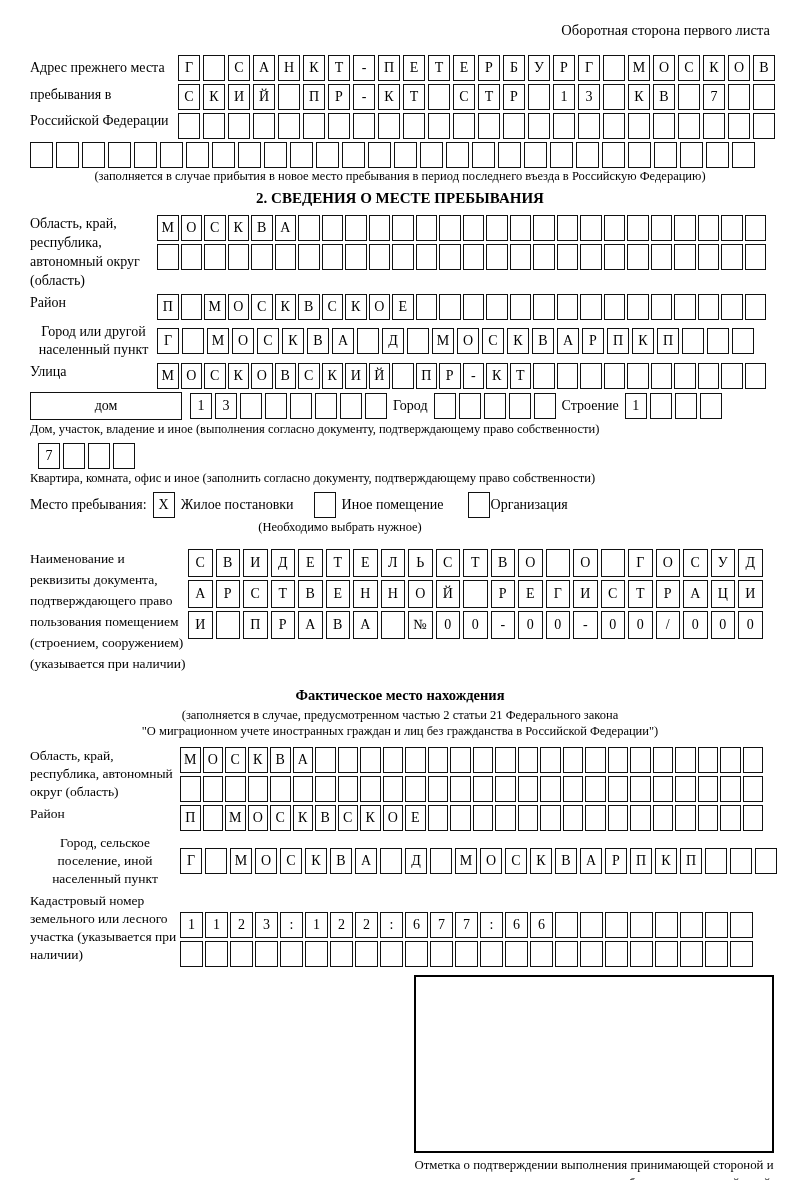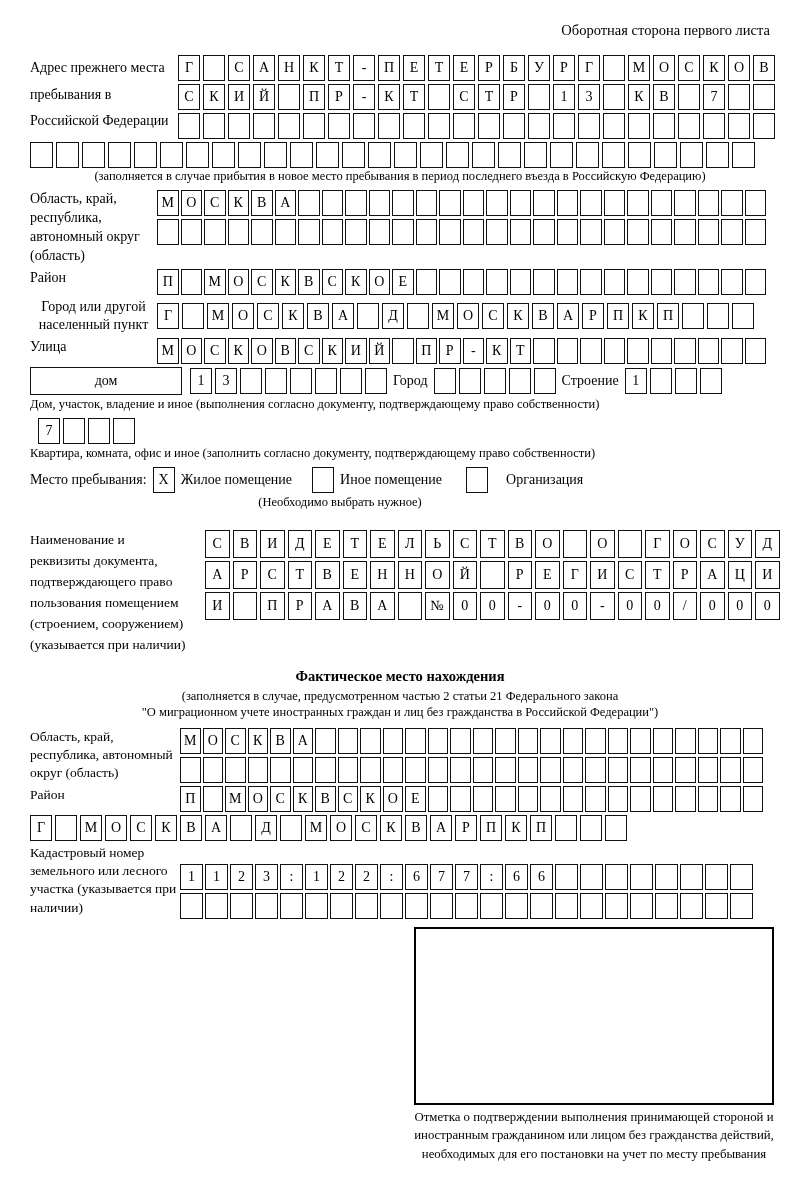--- a/index.html
+++ b/index.html
@@ -29,21 +29,21 @@
   .note.center{text-align:center;}
   .sect-title{text-align:center;font-weight:bold;font-size:15px;margin:6px 0 8px 0;}
   .bigbox{box-sizing:border-box;border:1.6px solid #111;height:28px;display:flex;
           align-items:center;justify-content:center;font-size:14px;flex:none;}
   .houseline{display:flex;align-items:center;margin-bottom:2px;}
   .inline-lbl{font-size:14px;margin:0 6px;}
   .stayline{display:flex;align-items:center;font-size:14px;margin:4px 0 2px 0;}
   .stamp-wrap{margin-left:360px;width:408px;margin-top:8px;}
   .stamp-box{width:356px;height:174px;border:2px solid #000;margin:0 auto;}
   .stamp-note{font-size:12.8px;text-align:center;margin-top:3px;line-height:1.45;}
-  .doc-gap{margin-top:20px;gap:17px;}
+  .doc-gap{margin-top:14px;}
   .cad-rows{padding-top:20px;}
 </style>
 </head>
 <body>
 
 <div class="page">
 
   <div class="hdr">Оборотная сторона первого листа</div>
 
   <div class="field">
@@ -154,20 +154,21 @@
       <span class="cell"></span>
       <span class="cell"></span>
       <span class="cell"></span>
       <span class="cell"></span>
       <span class="cell"></span>
       <span class="cell"></span>
       <span class="cell"></span>
     </div>
   <div class="note center">(заполняется в случае прибытия в новое место пребывания в период последнего въезда в Российскую Федерацию)</div>
 
+  <div class="sect-title">2. СВЕДЕНИЯ О МЕСТЕ ПРЕБЫВАНИЯ</div>
 
   <div class="field">
     <div class="flabel lbl2">Область, край, республика, автономный округ (область)</div>
     <div class="rows">
       <div class="boxrow c26">
           <span class="cell">М</span>
           <span class="cell">О</span>
           <span class="cell">С</span>
           <span class="cell">К</span>
           <span class="cell">В</span>
@@ -356,29 +357,29 @@
         <span class="cell"></span>
       </div>
   </div>
   <div class="note">Квартира, комната, офис и иное (заполнить согласно документу, подтверждающему право собственности)</div>
 
   <div class="stayline">
     <span>Место пребывания:</span>
     <div class="boxrow small" style="margin-left:6px;">
         <span class="cell">X</span>
       </div>
-    <span class="inline-lbl">Жилое помещение</span>
+    <span class="inline-lbl">Жилое постановки</span>
     <div class="boxrow small" style="margin-left:14px;">
         <span class="cell"></span>
       </div>
     <span class="inline-lbl">Иное помещение</span>
     <div class="boxrow small" style="margin-left:18px;">
         <span class="cell"></span>
       </div>
-    <span class="inline-lbl" style="margin-left:18px;text-align:center;">Организация</span>
+    <span class="inline-lbl" style="margin-left:1px;text-align:center;">Организация</span>
   </div>
   <div class="note" style="text-align:center;width:620px;">(Необходимо выбрать нужное)</div>
 
   <div class="field doc-gap">
     <div class="flabel lblDoc">Наименование и реквизиты документа, подтверждающего право пользования помещением (строением, сооружением) (указывается при наличии)</div>
     <div class="rows">
       <div class="boxrow c21">
           <span class="cell">С</span>
           <span class="cell">В</span>
           <span class="cell">И</span>
@@ -542,20 +543,21 @@
         <span class="cell"></span>
         <span class="cell"></span>
         <span class="cell"></span>
         <span class="cell"></span>
         <span class="cell"></span>
         <span class="cell"></span>
       </div>
   </div>
 
   <div class="field vcenter">
+    <div class="flabel lbl3">Город, сельское поселение, иной населенный пункт</div>
     <div class="boxrow c24">
         <span class="cell">Г</span>
         <span class="cell"></span>
         <span class="cell">М</span>
         <span class="cell">О</span>
         <span class="cell">С</span>
         <span class="cell">К</span>
         <span class="cell">В</span>
         <span class="cell">А</span>
         <span class="cell"></span>

